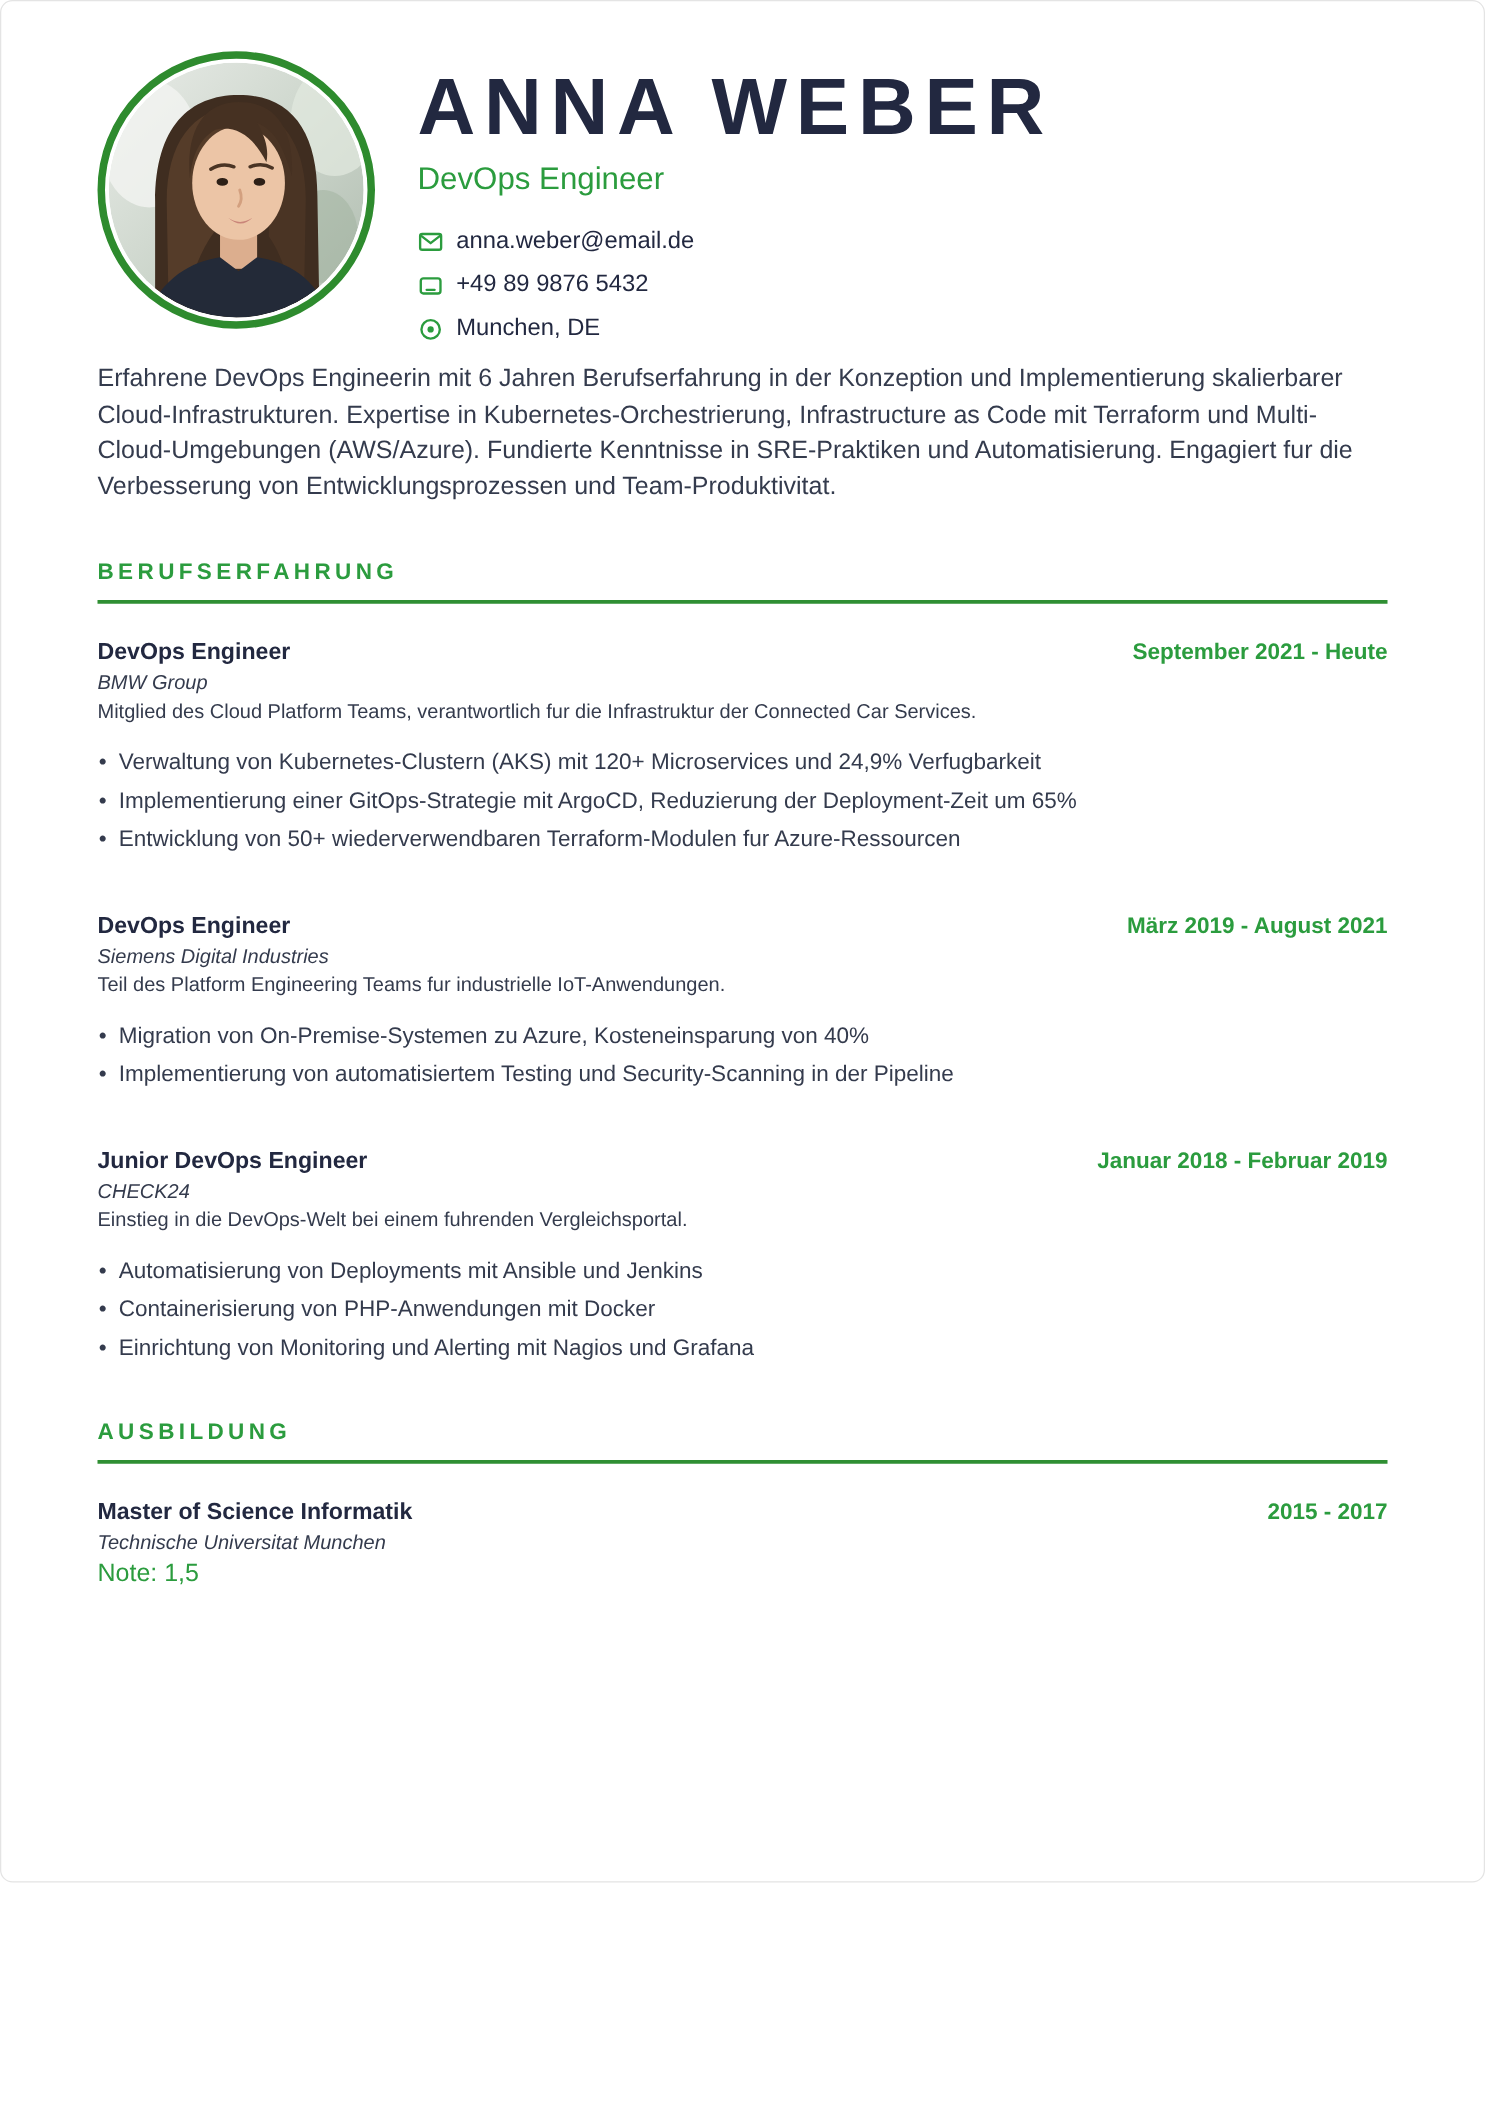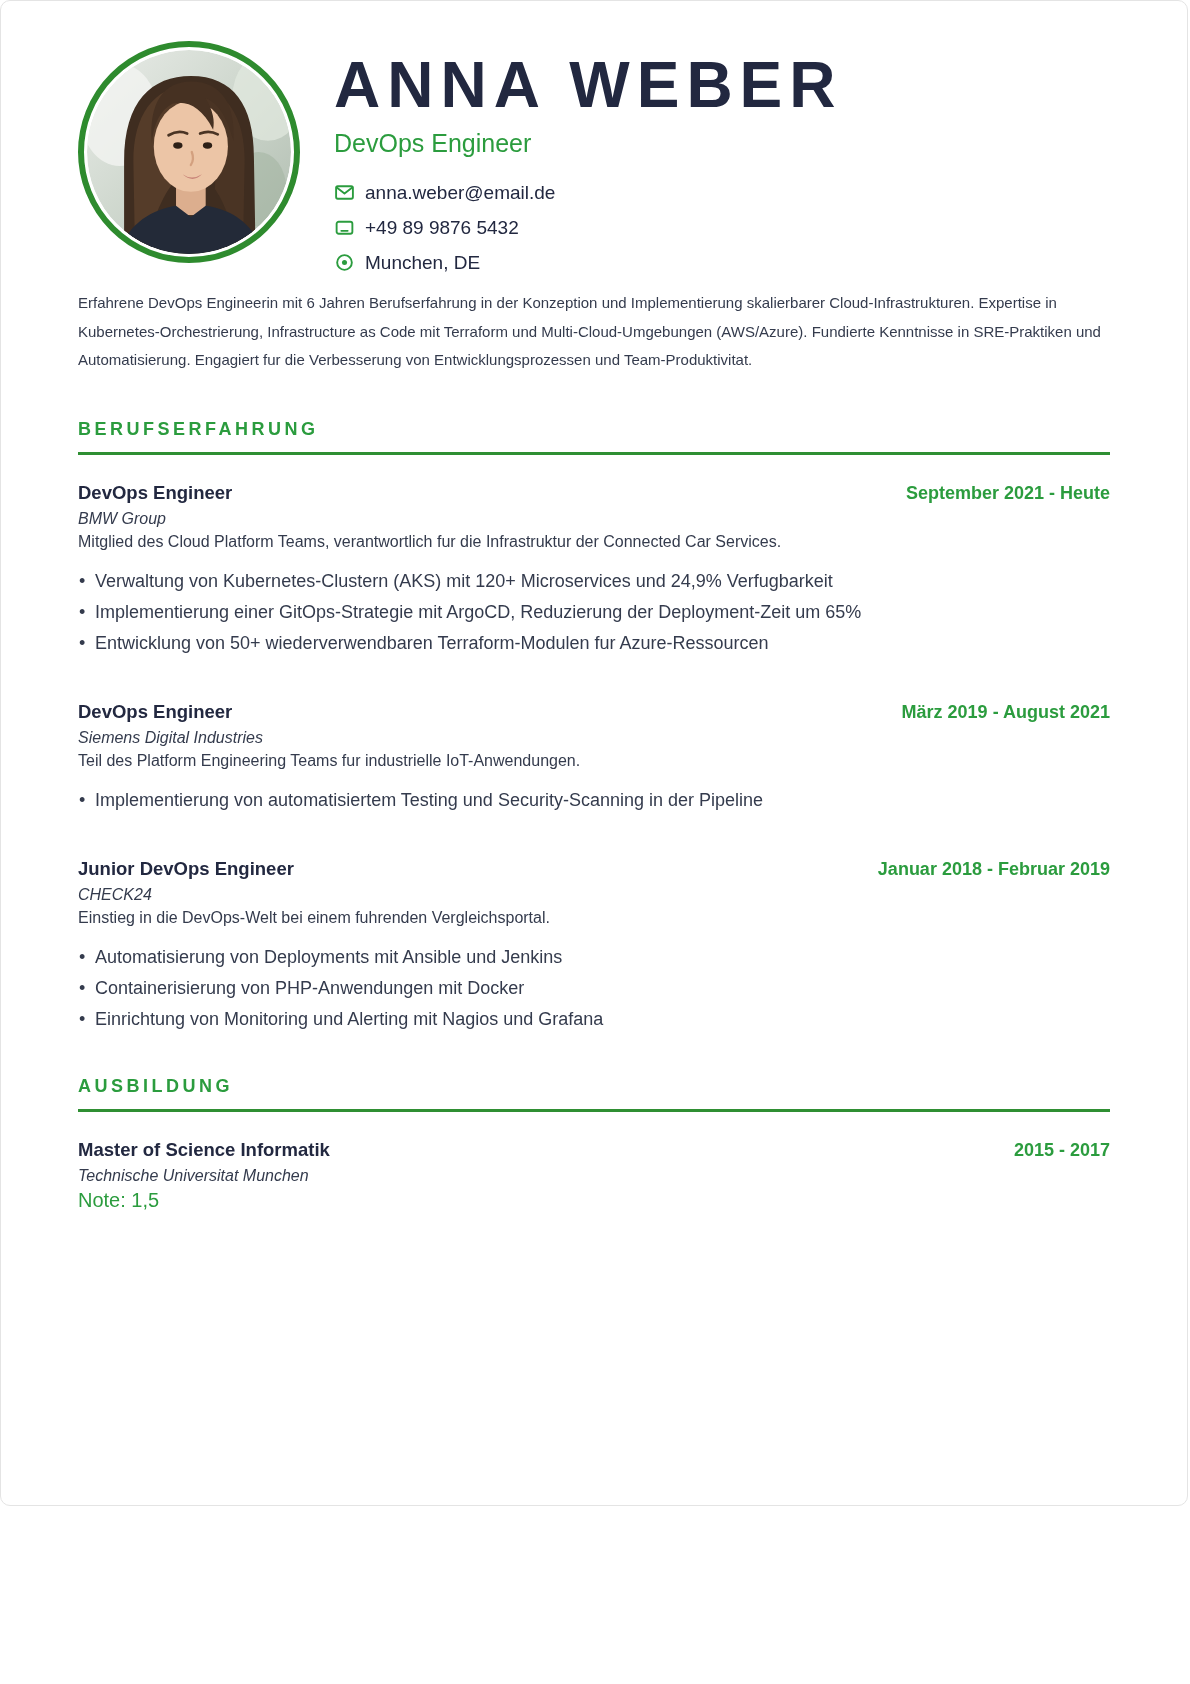--- a/index.html
+++ b/index.html
@@ -47,29 +47,29 @@
     line-height:1.0;
   }
   .job-title{
     margin-top:12px;
     font-size:25px;
     font-weight:500;
     color:var(--green);
   }
   .contacts{margin-top:24px;}
   .contact-row{
-    display:flex;align-items:flex-start;gap:10px;
+    display:flex;align-items:flex-end;gap:10px;
     font-size:19px;color:var(--navy);
     margin-bottom:13px;
   }
   .contact-row svg{display:block;}
   
   .summary{
     margin:2px 77px 0 77px;
-    font-size:15px;
+    font-size:20px;
     line-height:28.5px;
     color:var(--text);
   }
   
   .section{margin:44px 77px 0 77px;}
   .section-heading{
     font-size:18px;
     font-weight:700;
     letter-spacing:3.5px;
     color:var(--green);
@@ -236,20 +236,21 @@
     </div>
 
     <div class="entry exp-gap">
       <div class="entry-head">
         <span class="entry-title">DevOps Engineer</span>
         <span class="entry-date">März 2019 - August 2021</span>
       </div>
       <div class="entry-company">Siemens Digital Industries</div>
       <div class="entry-desc">Teil des Platform Engineering Teams fur industrielle IoT-Anwendungen.</div>
       <ul class="bullets">
+        <li>Migration von On-Premise-Systemen zu Azure, Kosteneinsparung von 40%</li>
         <li>Implementierung von automatisiertem Testing und Security-Scanning in der Pipeline</li>
       </ul>
     </div>
 
     <div class="entry exp-gap">
       <div class="entry-head">
         <span class="entry-title">Junior DevOps Engineer</span>
         <span class="entry-date">Januar 2018 - Februar 2019</span>
       </div>
       <div class="entry-company">CHECK24</div>

